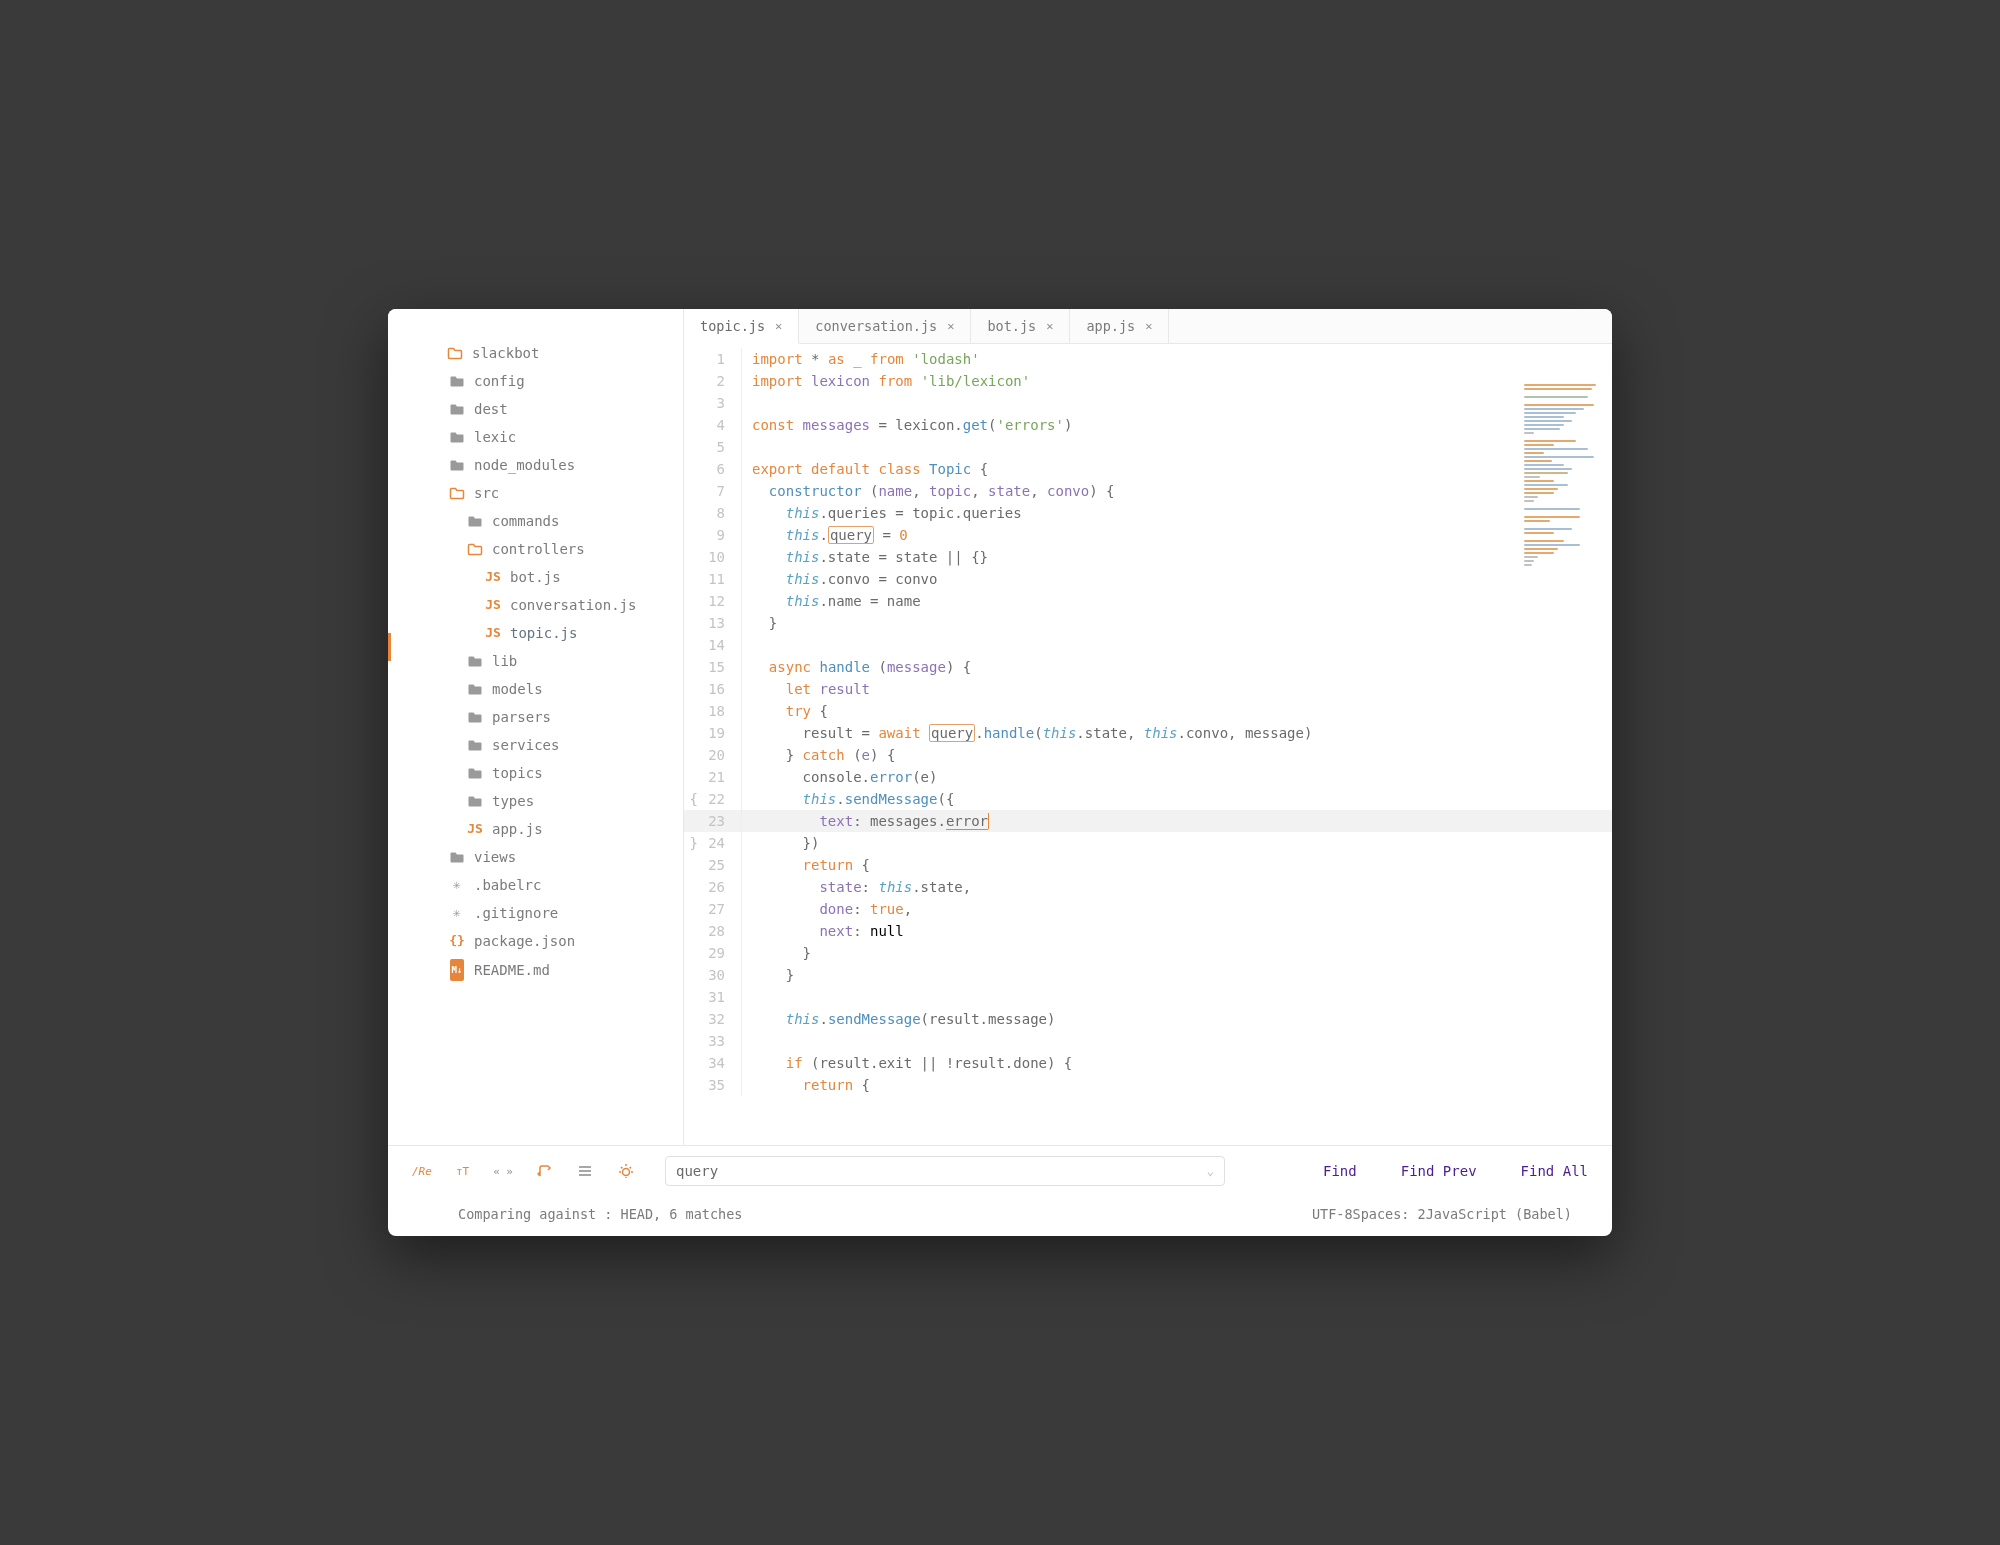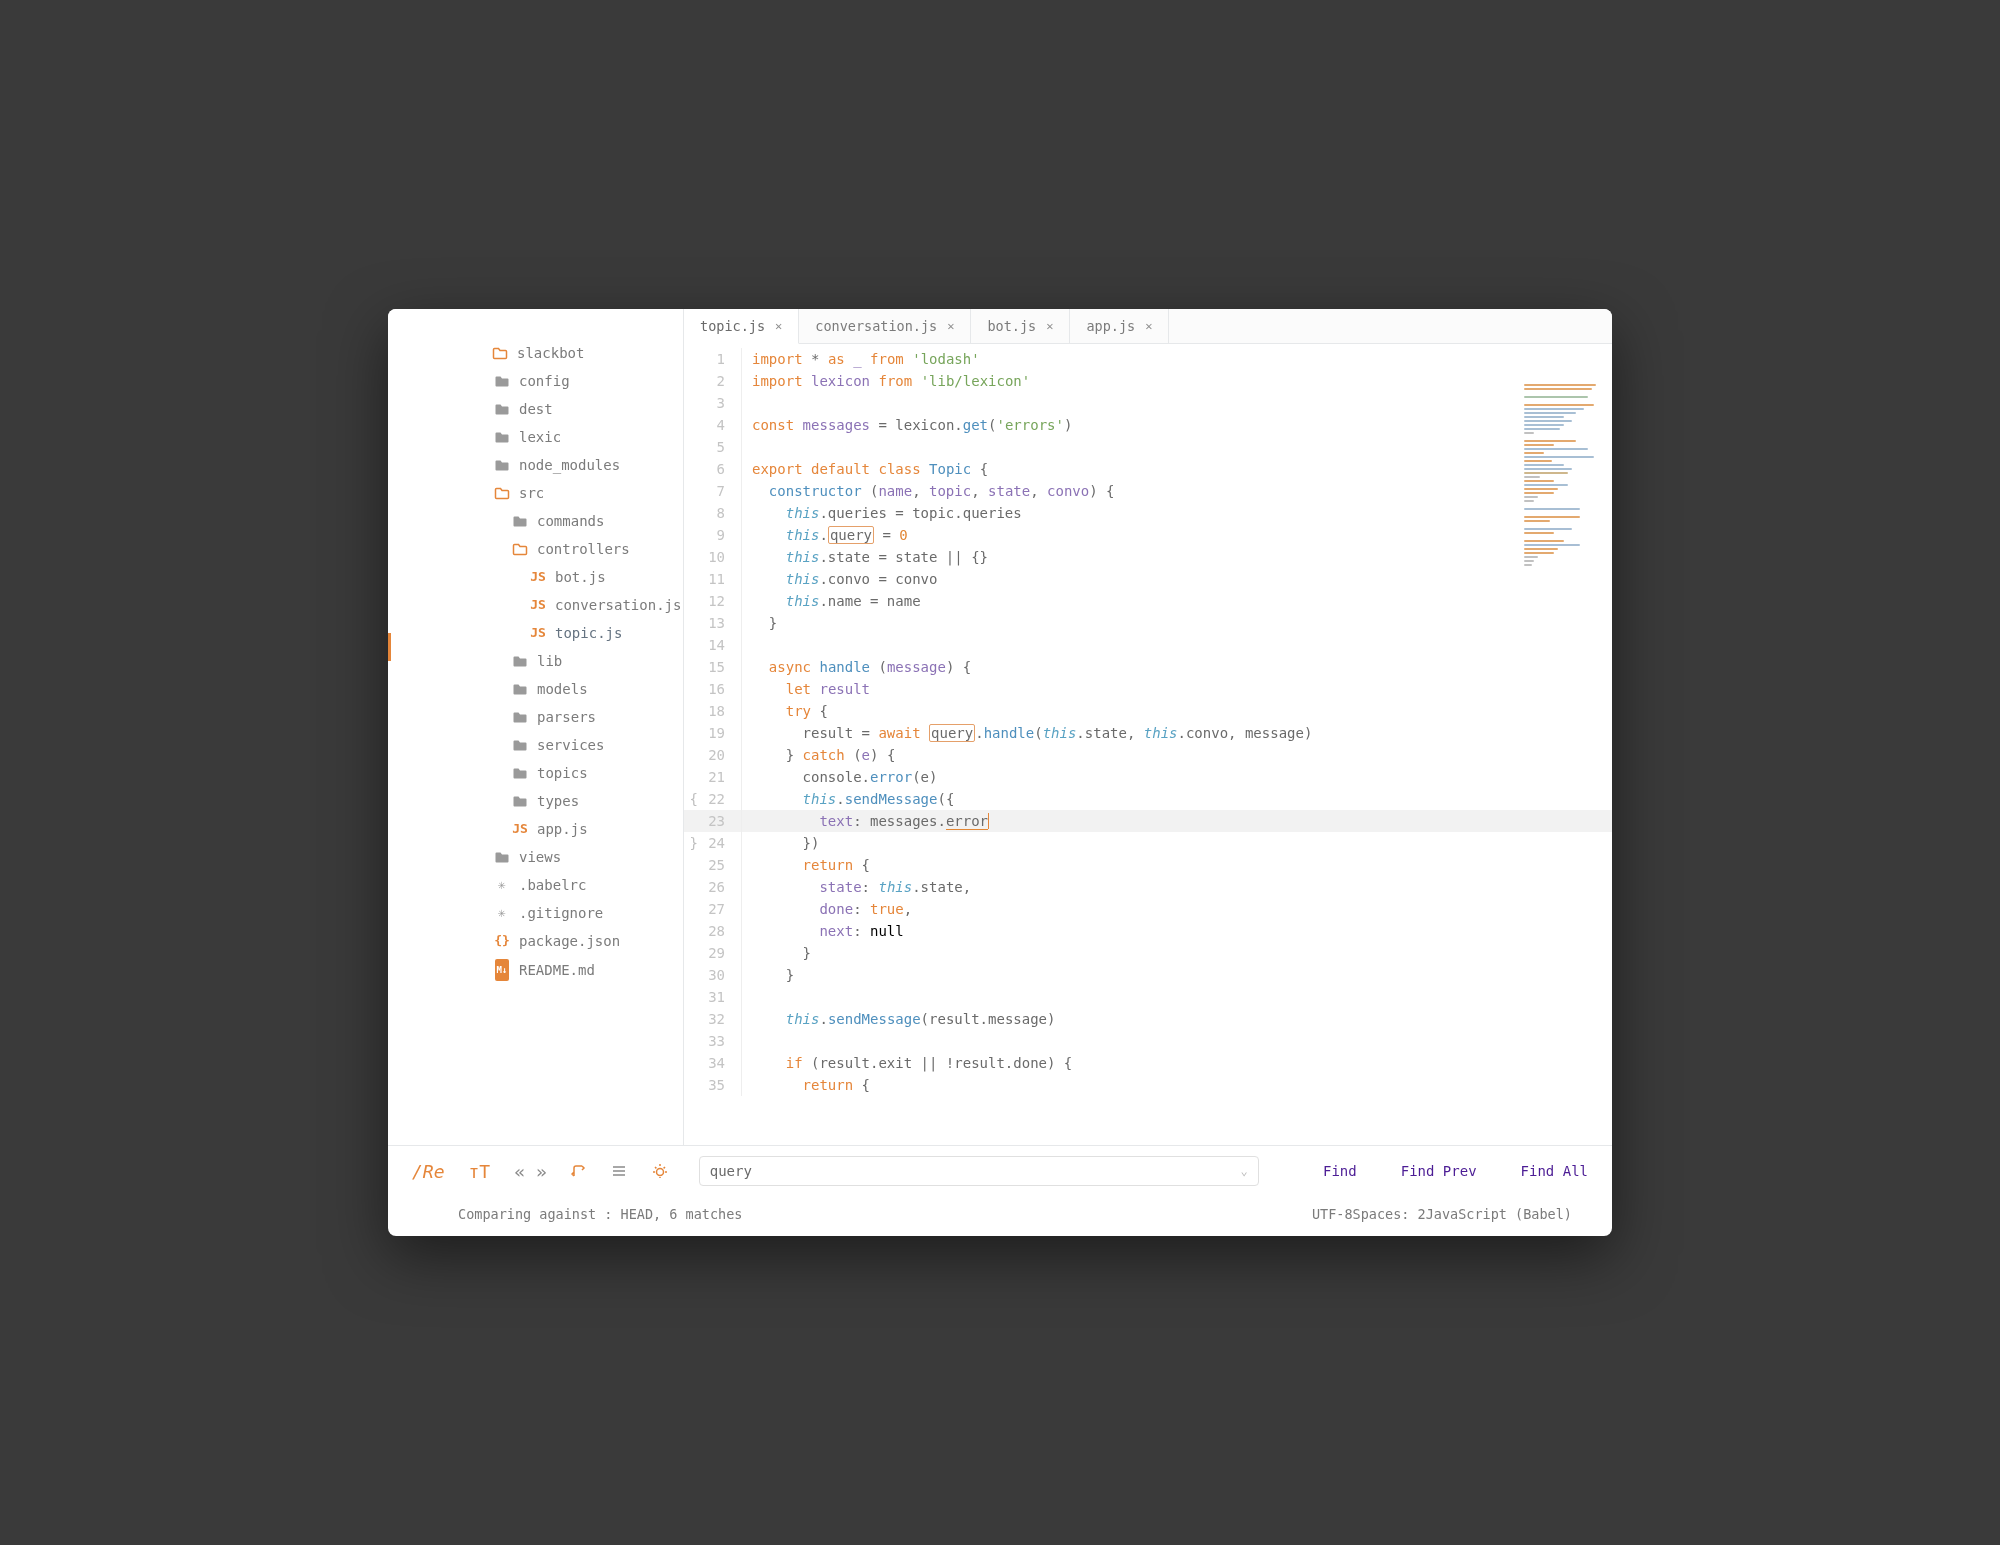--- a/index.html
+++ b/index.html
@@ -42,21 +42,20 @@
     width: 3px; height: 28px;
     background: #e5863a;
   }
   .tree-row {
     display: flex;
     align-items: center;
     padding: 4px 0;
     cursor: pointer;
     color: #7b7b7b;
     line-height: 20px;
-    margin-left: 45px;
   }
   .tree-row .ico {
     width: 18px; display:inline-flex; align-items:center; justify-content:center;
     margin-right: 8px; font-size: 13px;
   }
   .ico-folder {}
   .ico-folder.open { color:#e5863a; }
   .ico-folder.closed { color:#9a9a9a; }
   .ico-js { color:#e5863a; font-size:10px; font-weight:bold; width:18px; }
   .ico-star { color:#9a9a9a; }
@@ -129,21 +128,21 @@
   }
   .minimap .bar { height:2px; border-radius:1px; }
 
   
   .find-panel {
     display:flex; align-items:center;
     padding: 10px 24px;
     border-top:1px solid #e6e8ea;
     gap:20px;
   }
-  .find-panel .tools { display:flex; gap:24px; align-items:center; color:#e5863a; font-size:18px;}
+  .find-panel .tools { display:flex; gap:24px; align-items:center; color:#e5863a; font-size:11px;}
   .find-panel .tools .grey { color:#8b8b8b; }
   .find-input-wrap {
     flex:1; display:flex; align-items:center;
     border:1px solid #e0e0e0; border-radius:4px;
     padding: 6px 10px;
     margin-left:10px; max-width:560px;
     color:#6a6a6a;
   }
   .find-input-wrap input {
     flex:1; border:none; outline:none; font:inherit; color:#6a6a6a; background:transparent;

